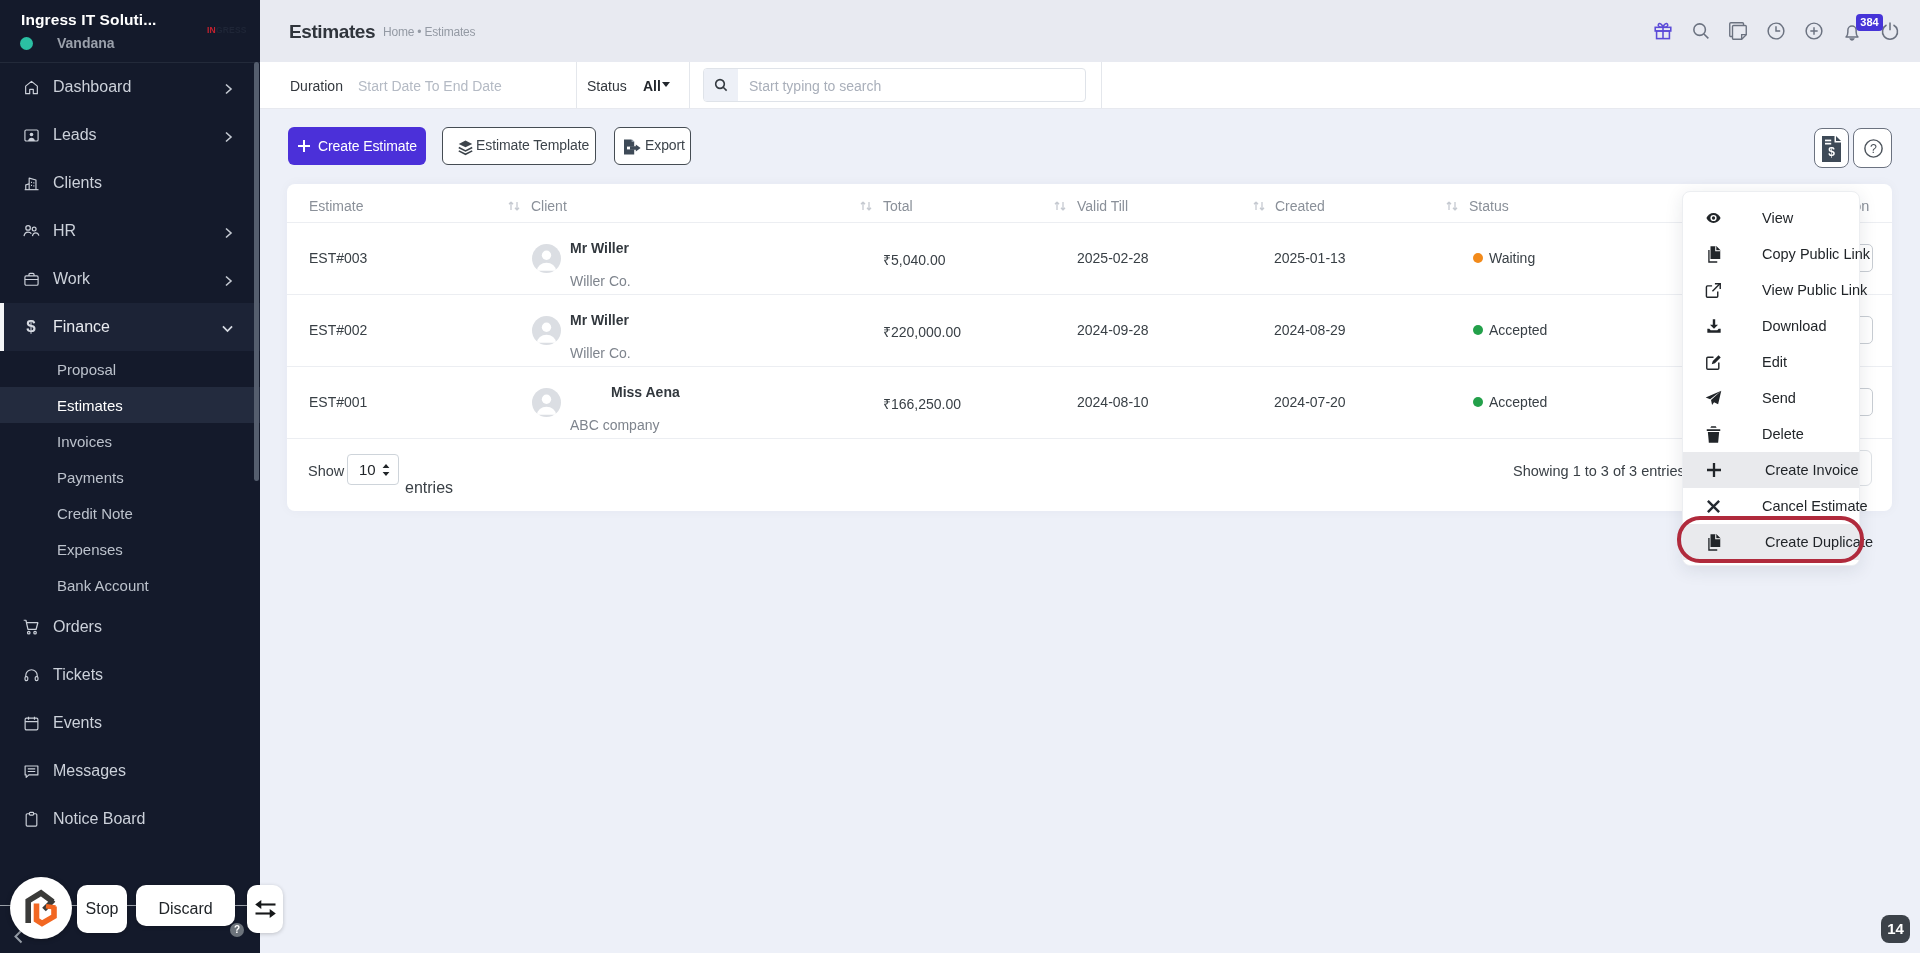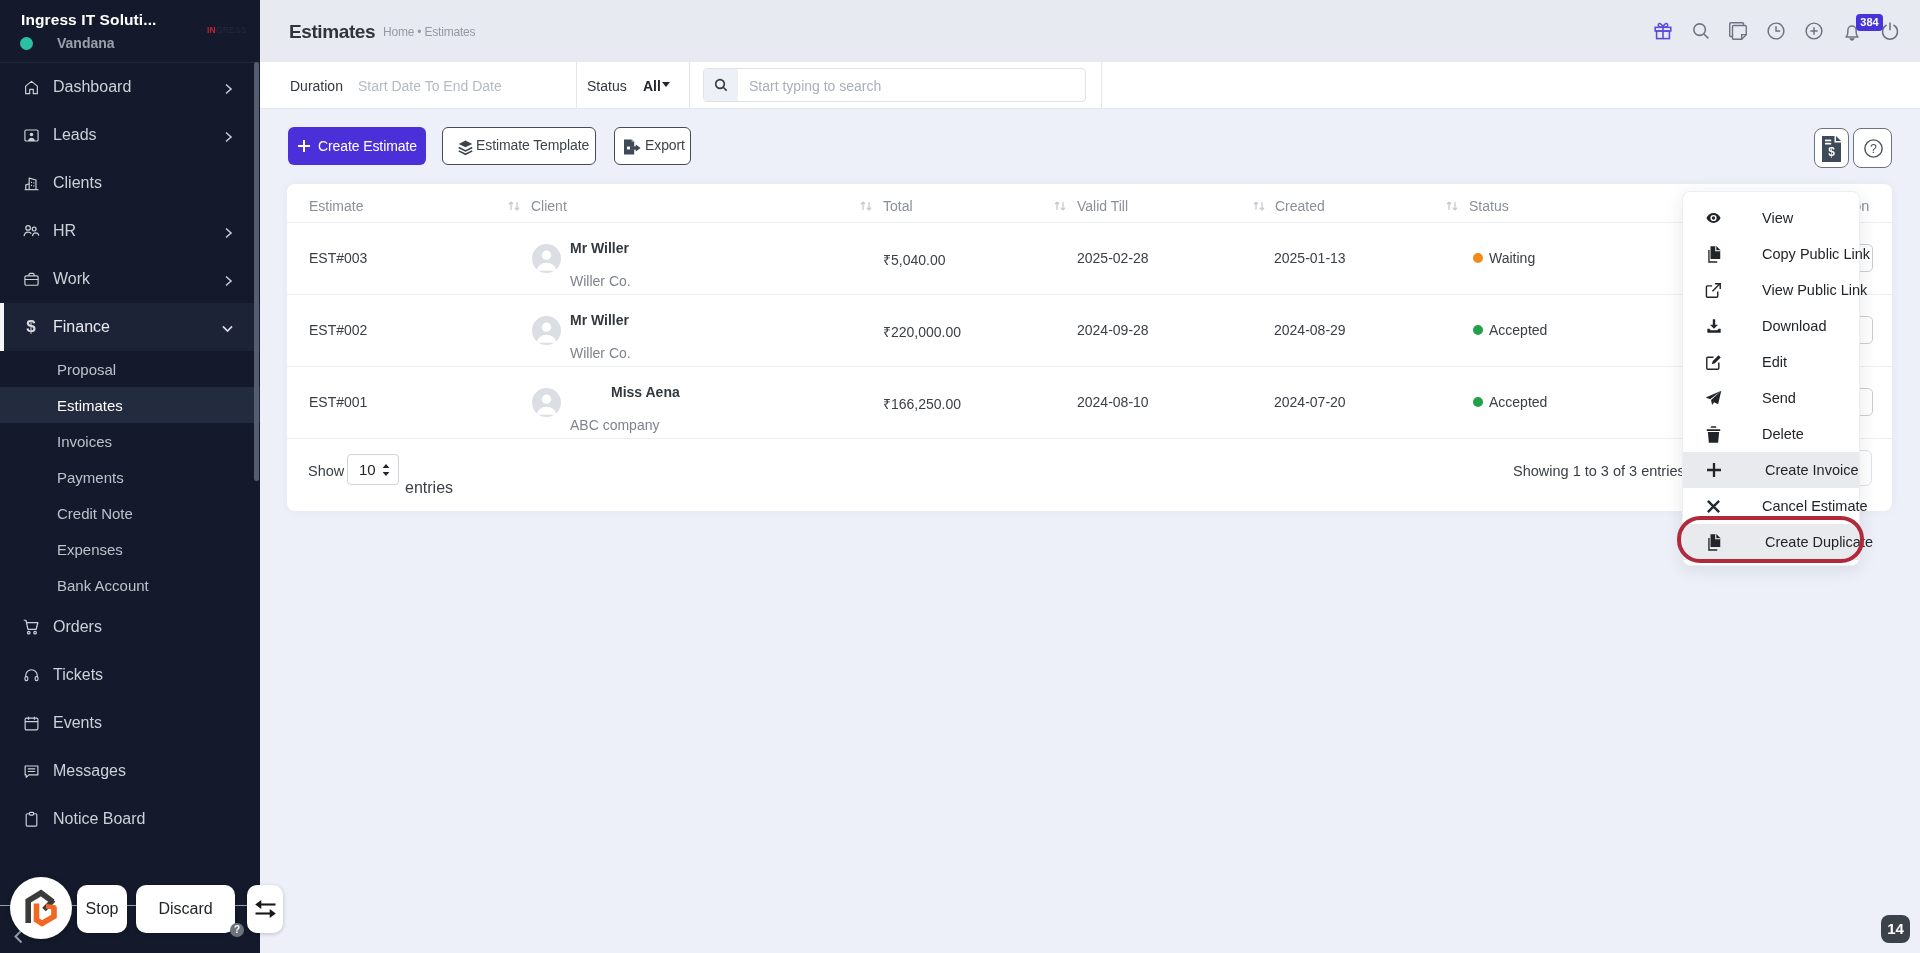--- a/index.html
+++ b/index.html
@@ -80,21 +80,21 @@
 .dd-item { position:relative; height:36px; display:flex; align-items:center; font-size:14.5px; color:#212529; }
 .dd-item .dic { position:absolute; left:22px; width:17px; height:17px; display:flex; align-items:center; justify-content:center; }
 .dd-item .dlb { position:absolute; left:47px; white-space:nowrap;margin-left:32px; }
 .dd-item.hl { background:#e9eaed; }
 #redring { position:absolute; left:1677px; top:516px; width:187px; height:47px; border:4px solid #b02a3c; border-radius:23px; z-index:12; }
 
 
 #ovl-line { position:absolute; left:0; top:905px; width:282px; height:1px; background:#9aa0a8; z-index:6; }
 #ovl-circle { position:absolute; left:10px; top:877px; width:62px; height:62px; background:#fff; border-radius:50%; box-shadow:0 1px 5px rgba(0,0,0,.25); z-index:7; }
 #btn-stop { position:absolute; left:77px; top:885px; width:50px; height:48px; background:#fff; border-radius:10px; box-shadow:0 1px 4px rgba(0,0,0,.2); color:#212529; font-size:16px; text-align:center; line-height:48px; z-index:7; }
-#btn-discard { position:absolute; left:136px; top:885px; width:99px; height:48px; background:#fff; border-radius:10px; box-shadow:0 1px 4px rgba(0,0,0,.2); color:#212529; font-size:16px; text-align:center; line-height:48px; z-index:7; }
+#btn-discard { position:absolute; left:136px; top:885px; width:99px; height:41px; background:#fff; border-radius:10px; box-shadow:0 1px 4px rgba(0,0,0,.2); color:#212529; font-size:16px; text-align:center; line-height:48px; z-index:7; }
 #qcircle { position:absolute; left:230px; top:923px; width:14px; height:14px; background:#6c737b; border-radius:50%; color:#fff; font-size:10px; font-weight:bold; text-align:center; line-height:14px; z-index:8; }
 #btn-swap { position:absolute; left:247px; top:885px; width:36px; height:48px; background:#fff; border-radius:10px; box-shadow:0 1px 4px rgba(0,0,0,.2); z-index:7; }
 #corner-chev { position:absolute; left:13px; top:930px; z-index:6; }
 #badge14 { position:absolute; left:1881px; top:915px; width:29px; height:28px; background:#3c4249; border-radius:8px; color:#fff; font-size:15px; font-weight:bold; text-align:center; line-height:28px; z-index:9; }
 </style>
 </head>
 <body>
 
 <div id="sidebar">
   <div id="orgname">Ingress IT Soluti...</div>

